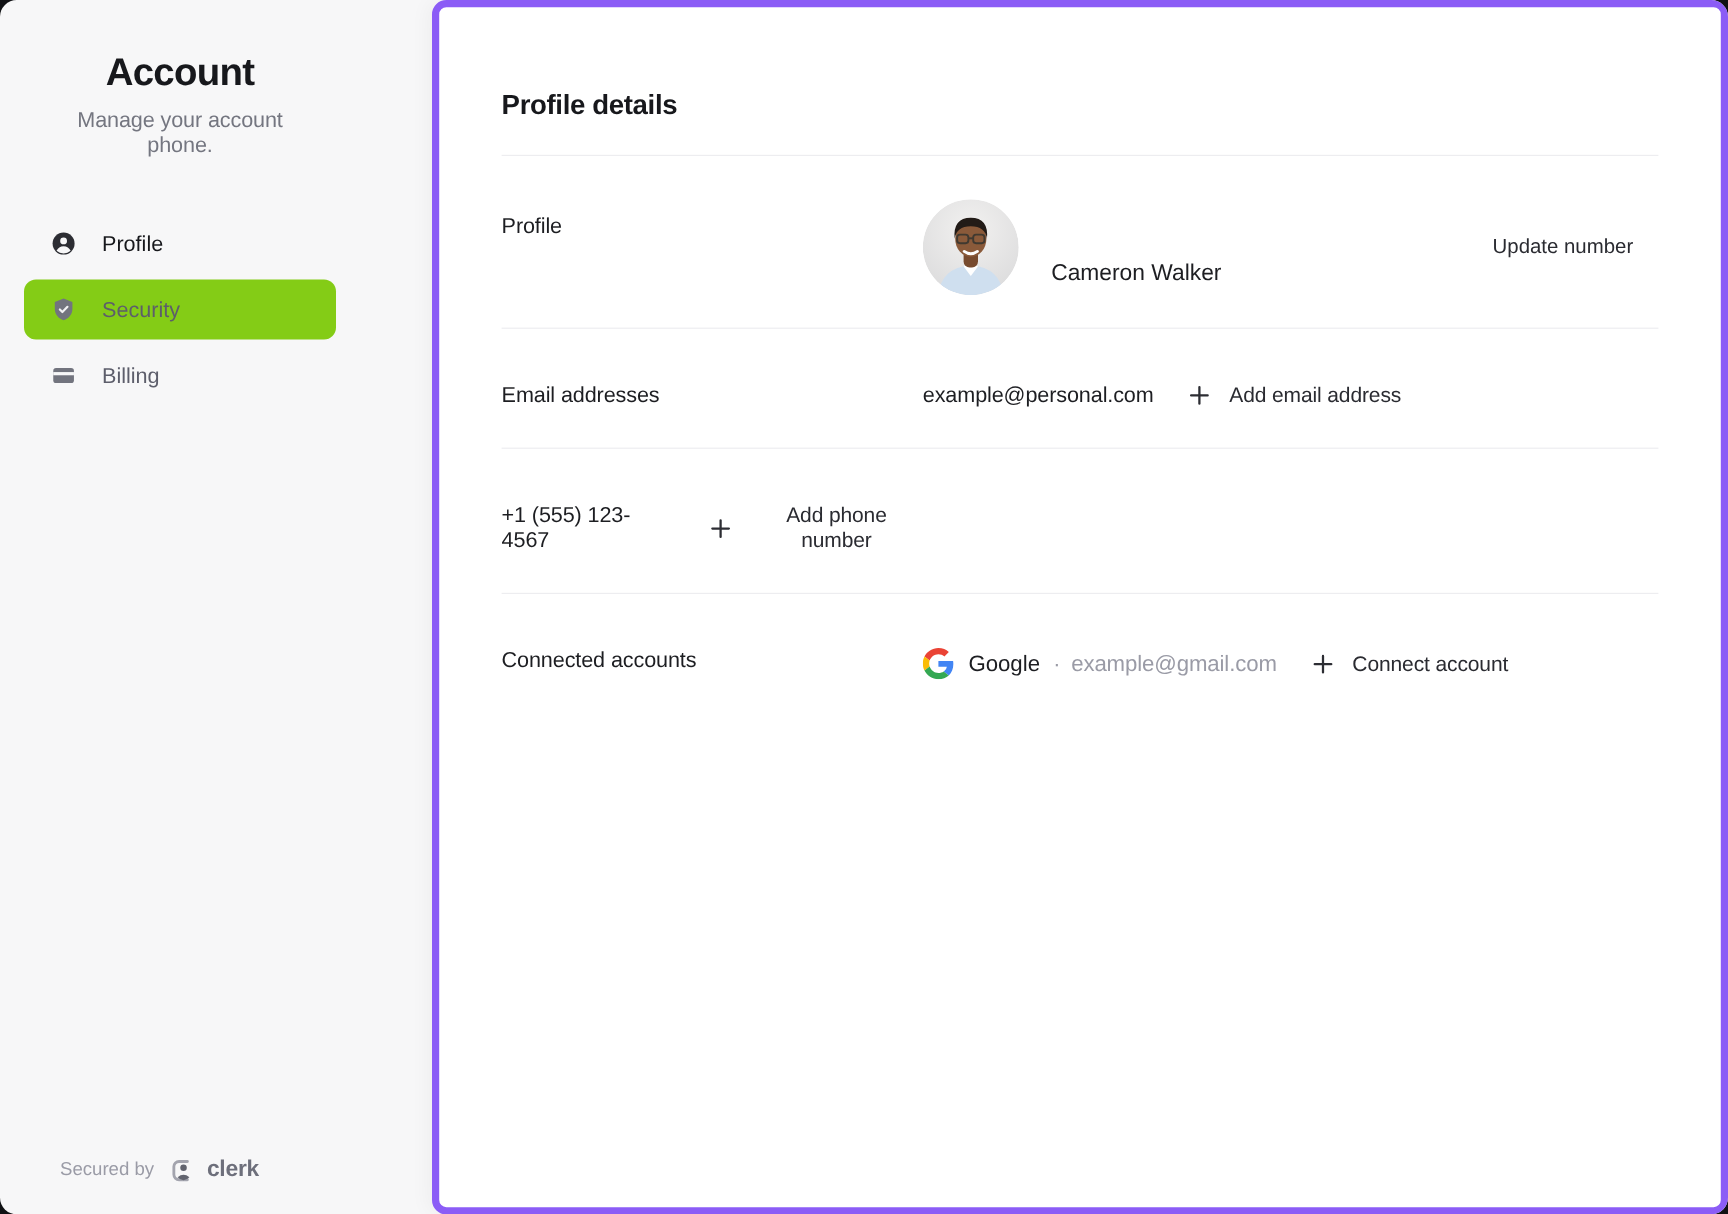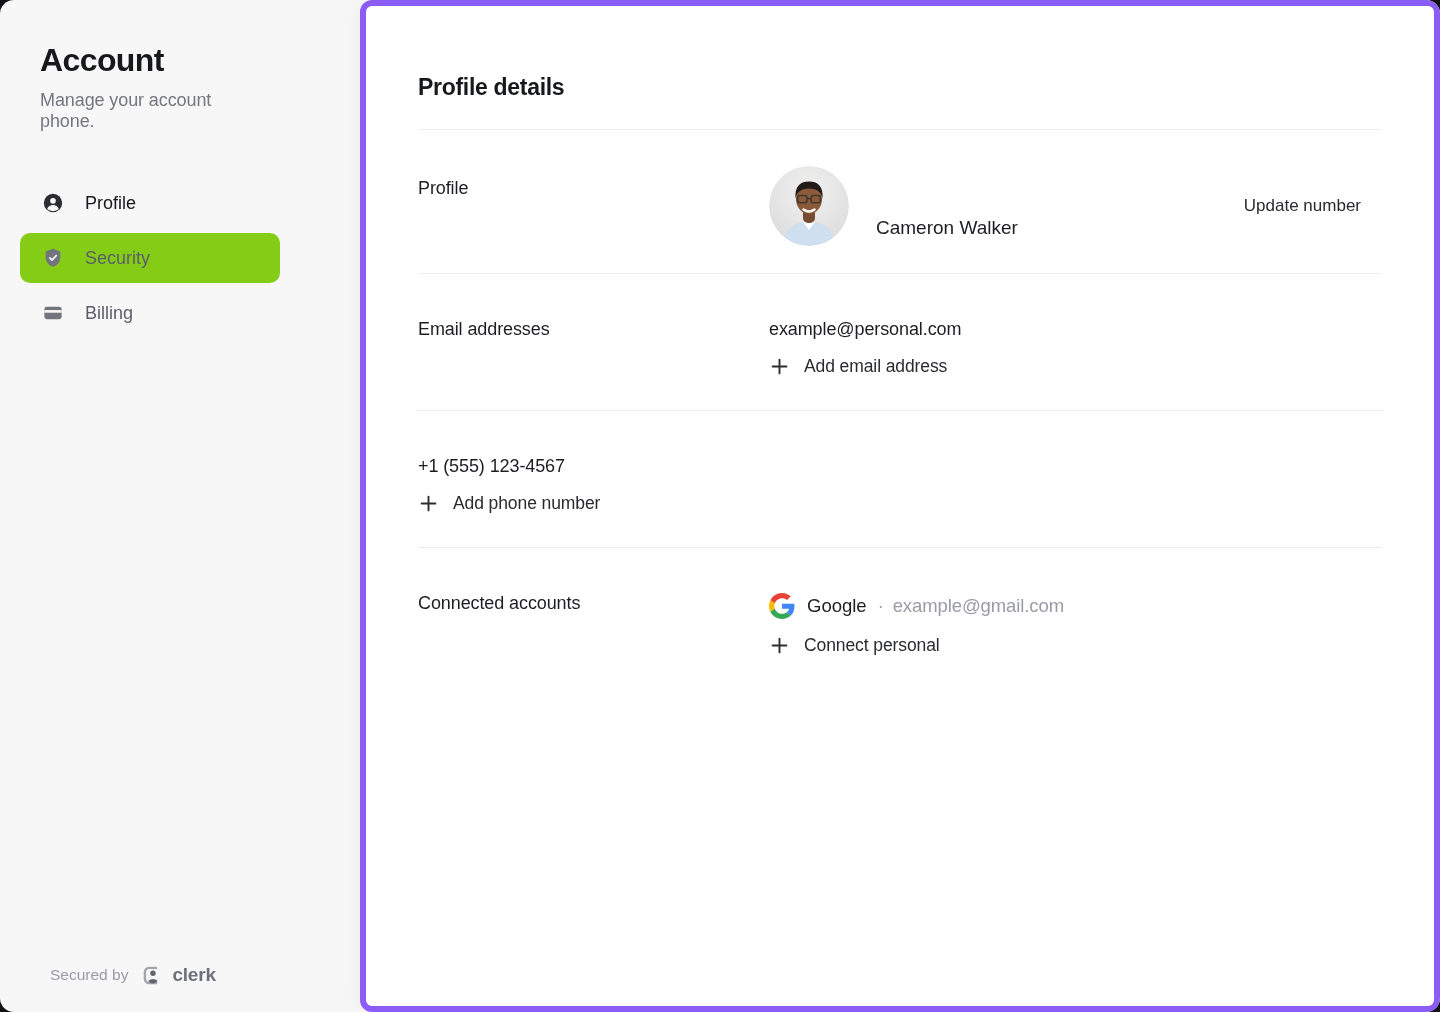--- a/index.html
+++ b/index.html
@@ -16,20 +16,21 @@
     background: #f7f7f8;
     border-radius: 14px;
     overflow: hidden;
   }
   
   .sidebar {
     position: absolute;
     left: 0; top: 0; bottom: 0;
     width: 300px;
     padding: 42px 40px;
+    text-align: center;
   }
   .sb-title {
     font-size: 32px;
     font-weight: 700;
     letter-spacing: -0.6px;
     color: #17181c;
   }
   .sb-subtitle {
     margin-top: 11px;
     font-size: 18px;
@@ -110,21 +111,21 @@
     background: none;
     border: none;
     font-family: inherit;
     font-size: 17px;
     font-weight: 500;
     color: #2a2b31;
     padding: 8px 12px;
     border-radius: 8px;
     cursor: pointer;
   }
-  .value-stack { display: flex; flex-direction: column; gap: 16px; }
+  .value-stack { display: flex; gap: 28px; }
   .row-value { font-size: 18px; color: #1d1e22; letter-spacing: -0.1px; }
   .add-btn {
     display: flex;
     align-items: center;
     gap: 14px;
     background: none;
     border: none;
     font-family: inherit;
     font-size: 17.5px;
     font-weight: 500;
@@ -277,18 +278,18 @@
           <span class="provider-name">Google</span>
           <span class="dot-sep">·</span>
           <span class="provider-email">example@gmail.com</span>
         </div>
         <button class="add-btn">
           <span class="plus-icon">
             <svg viewBox="0 0 21 21">
                 <path d="M10.5 3.6v13.8M3.6 10.5h13.8" stroke="#2c2d33" stroke-width="1.9" stroke-linecap="round"></path>
               </svg>
           </span>
-          <span>Connect personal</span>
+          <span>Connect account</span>
         </button>
       </div>
     </section>
   </main>
 </div>
 
 </body></html>

